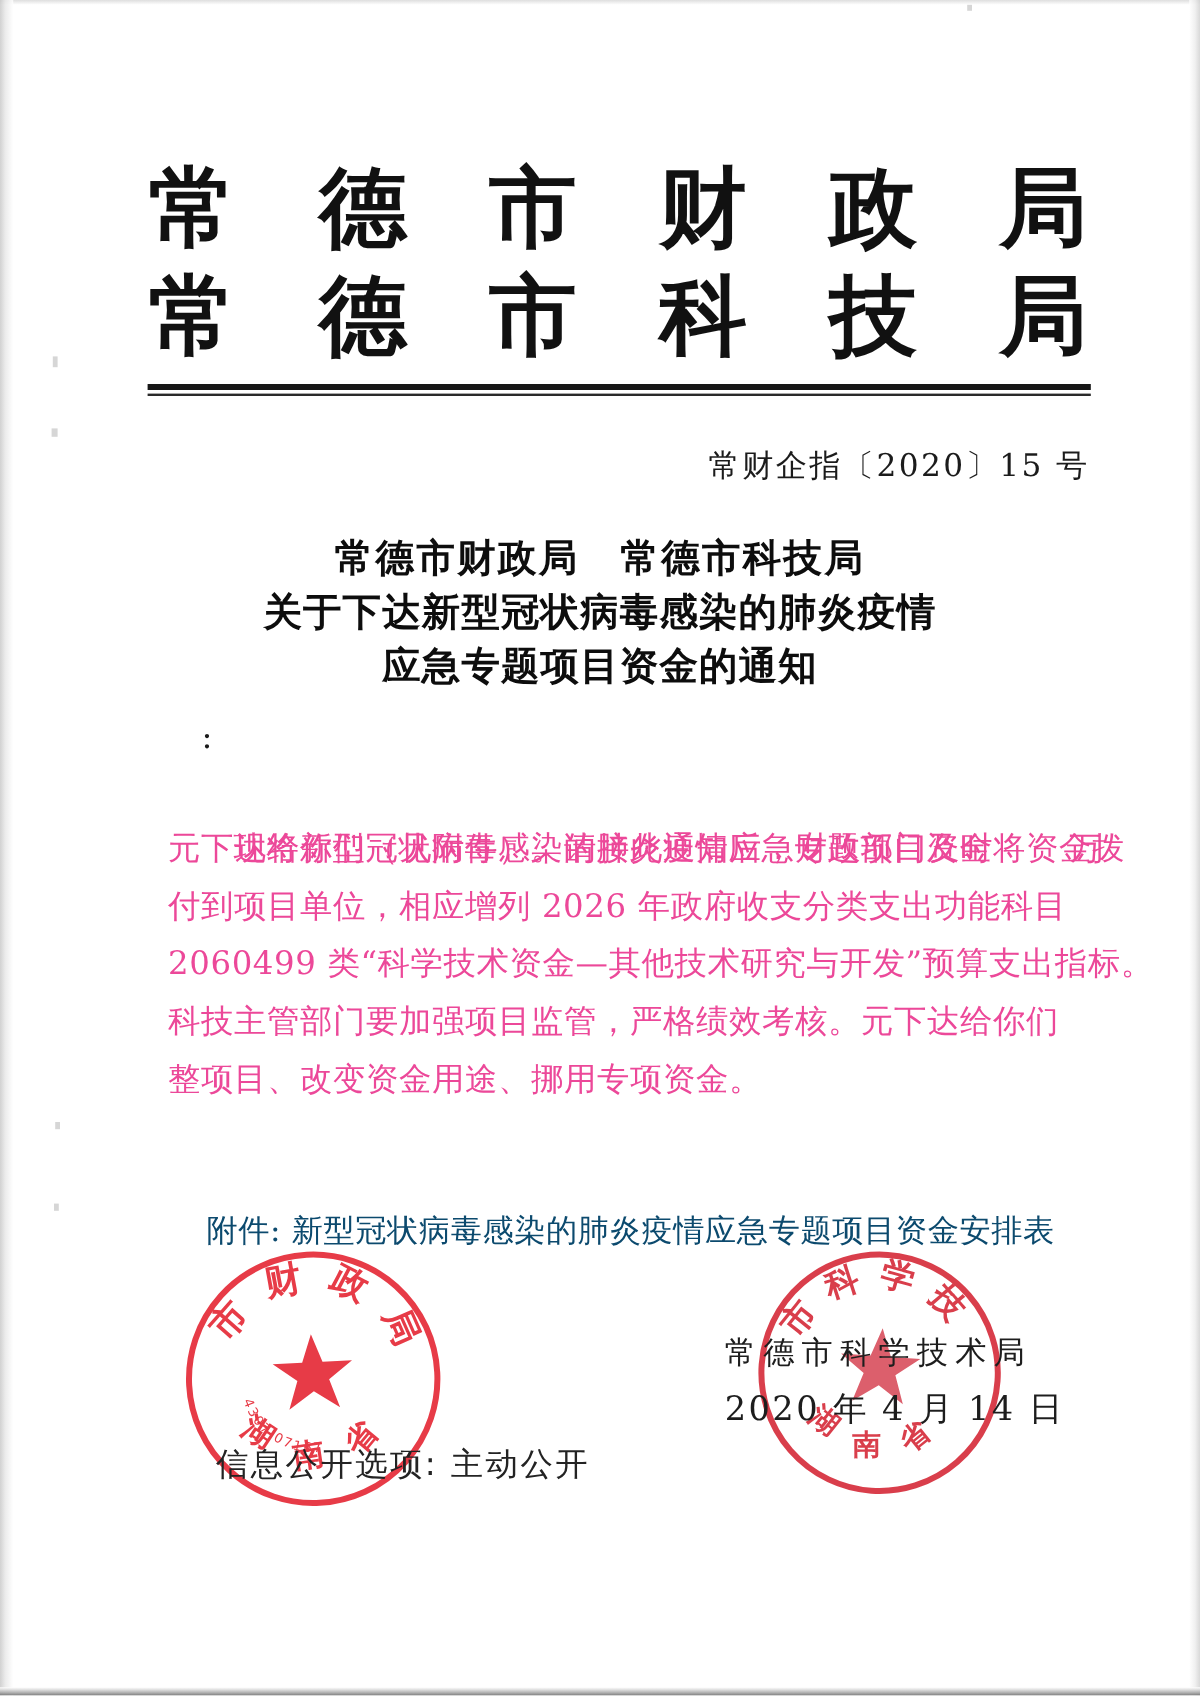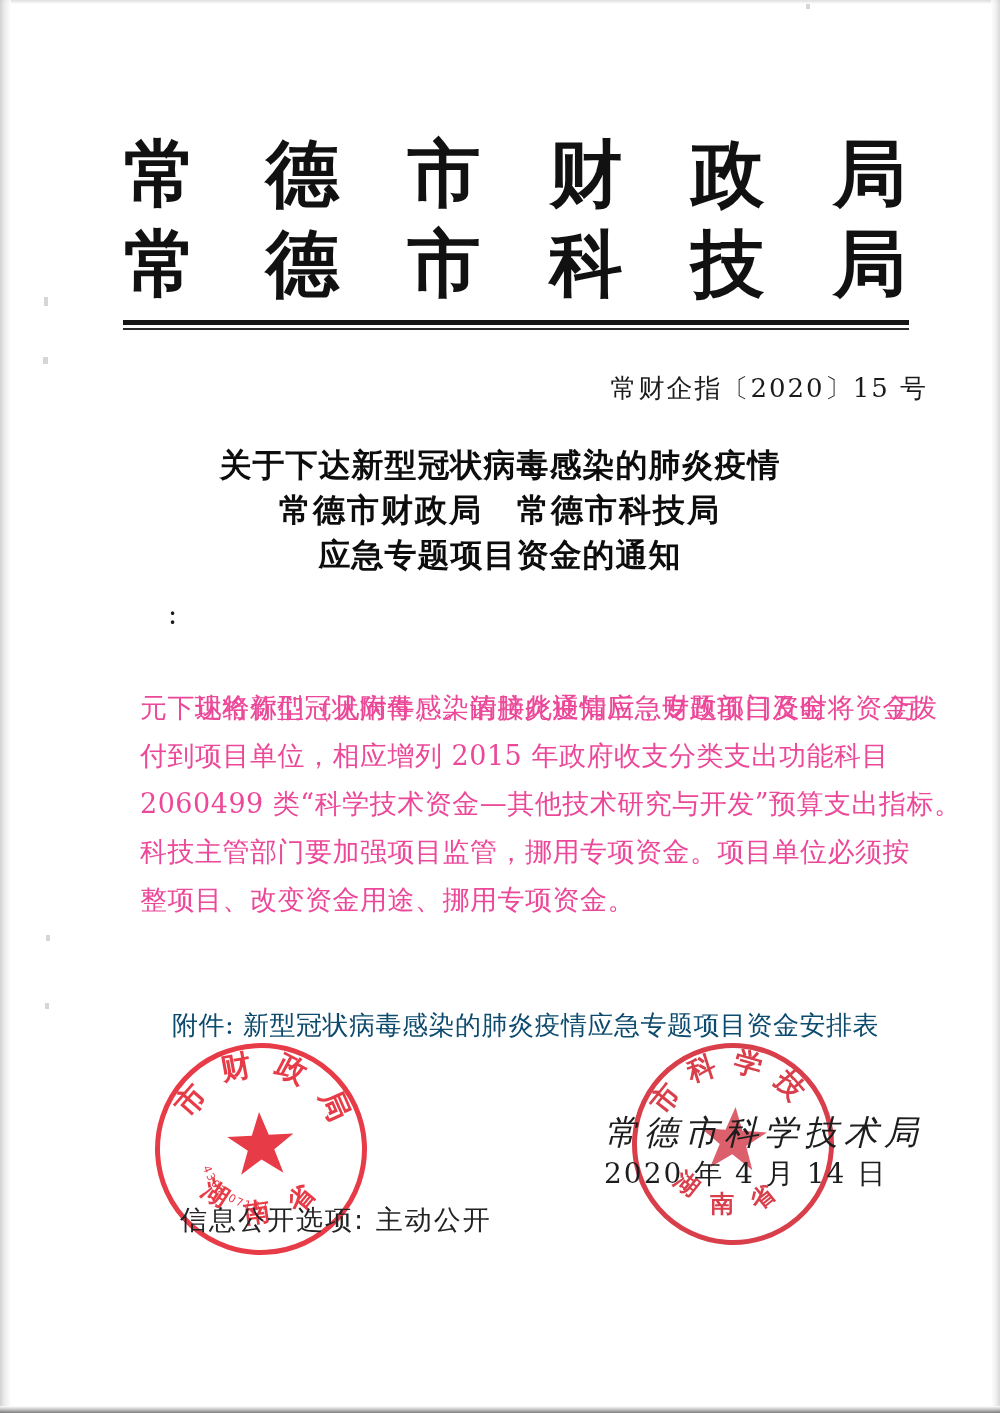--- a/index.html
+++ b/index.html
@@ -96,21 +96,20 @@
   
   .doc-number {
     position: absolute;
     left: 0;
     top: 371px;
     width: 908px;
     text-align: right;
     font-size: 26px;
     letter-spacing: 2px;
     color: #1b1b1b;
-    padding-left: 20px;
   }
 
   
   .title-block {
     position: absolute;
     left: 100px;
     top: 443px;
     width: 800px;
     text-align: center;
     font-weight: bold;
@@ -168,25 +167,24 @@
     top: 1110px;
     font-size: 26px;
     letter-spacing: 6px;
     color: #1d1d1d;
     white-space: nowrap;
   }
   .sig-right {
     position: absolute;
     left: 604px;
     top: 1110px;
-    font-size: 34px;
+    font-size: 26px;
     letter-spacing: 6px;
     color: #1d1d1d;
     white-space: nowrap;
-    font-style: italic;
   }
   .sig-date {
     position: absolute;
     left: 604px;
     top: 1155px;
     font-size: 28px;
     letter-spacing: 2px;
     color: #1d1d1d;
     white-space: nowrap;
   }
@@ -297,35 +295,35 @@
 
   <div class="rule-wrap">
     <div class="rule-thick"></div>
     <div class="rule-gap"></div>
     <div class="rule-thin"></div>
   </div>
 
   <div class="doc-number">常财企指〔2020〕15 号</div>
 
   <div class="title-block">
+    <div class="title-line first">常德市财政局　常德市科技局</div>
     <div class="title-line">关于下达新型冠状病毒感染的肺炎疫情</div>
-    <div class="title-line first">常德市财政局　常德市科技局</div>
     <div class="title-line">应急专题项目资金的通知</div>
   </div>
 
   <div class="recipient">:</div>
 
   <div class="body-text">
     <div class="body-line">
       <span>现将新型冠状病毒感染的肺炎疫情应急专题项目资金</span><span class="redact-gap"></span><span>万</span>
     </div>
     <div class="body-line">元下达给你们（见附件）。请接此通知后，财政部门及时将资金拨</div>
-    <div class="body-line">付到项目单位，相应增列 2015 年政府收支分类支出功能科目</div>
+    <div class="body-line">付到项目单位，相应增列 2026 年政府收支分类支出功能科目</div>
     <div class="body-line">2060499 类“科学技术资金—其他技术研究与开发”预算支出指标。</div>
-    <div class="body-line">科技主管部门要加强项目监管，挪用专项资金。项目单位必须按</div>
+    <div class="body-line">科技主管部门要加强项目监管，严格绩效考核。元下达给你们</div>
     <div class="body-line">整项目、改变资金用途、挪用专项资金。</div>
   </div>
 
   <div class="attachment">附件: 新型冠状病毒感染的肺炎疫情应急专题项目资金安排表</div>
 
   <div class="seal seal-finance">
     <svg class="seal-arc-text" viewBox="0 0 202 202">
       <defs>
         <path id="arcTopF" d="M 26 101 A 75 75 0 0 1 176 101" fill="none"></path>
         <path id="arcBotF" d="M 30 101 A 71 71 0 0 0 172 101" fill="none"></path>

